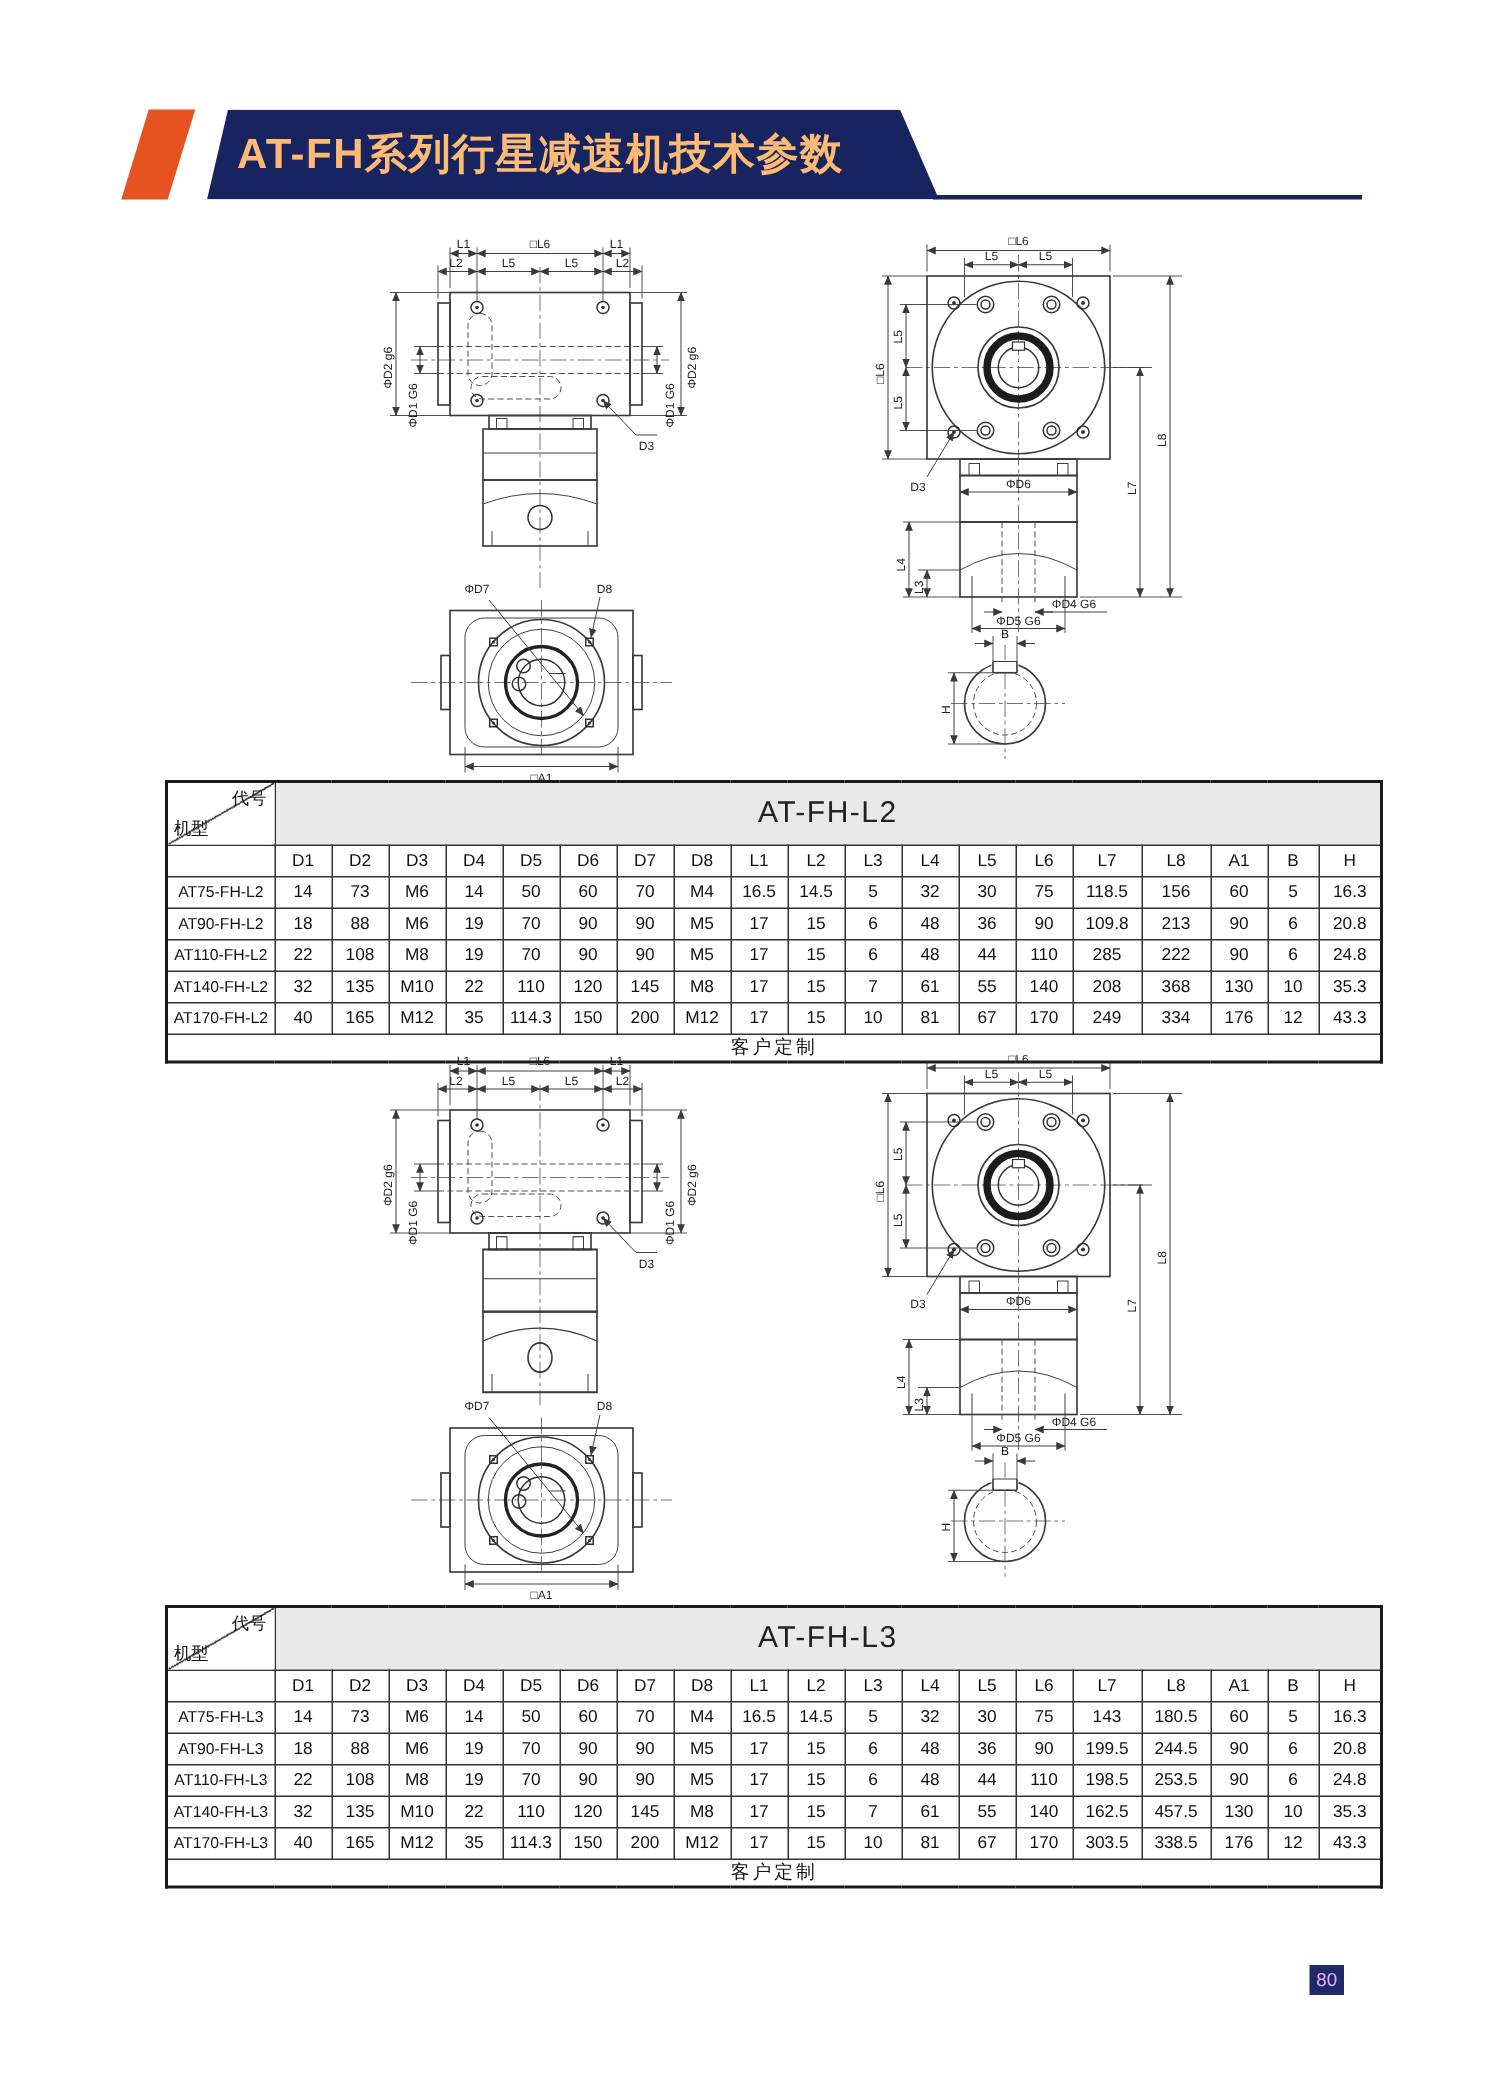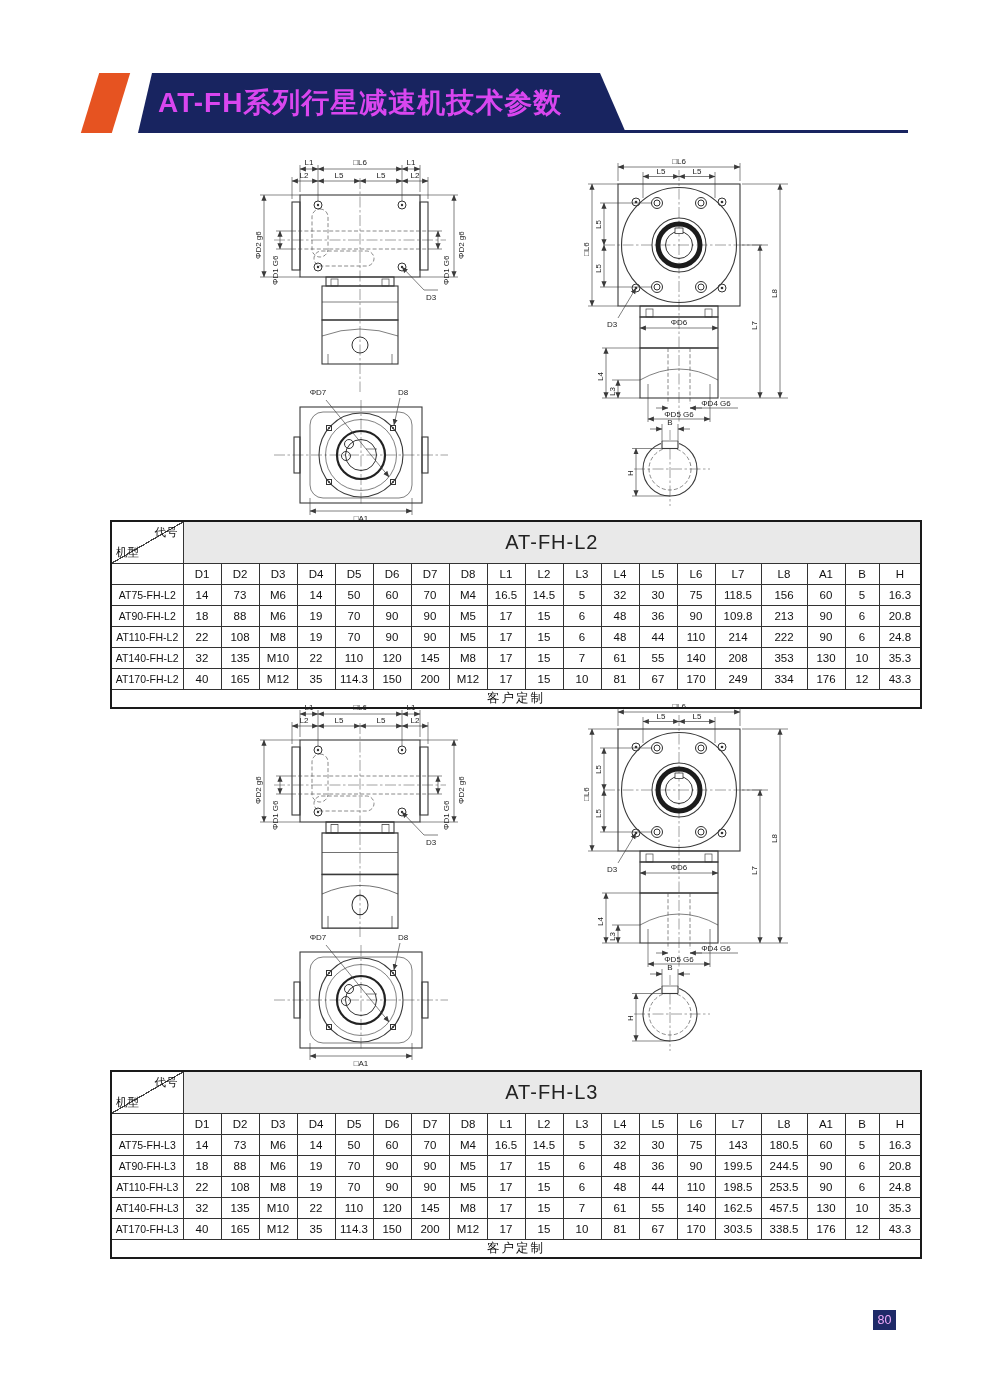--- a/index.html
+++ b/index.html
@@ -5,21 +5,21 @@
   * { margin:0; padding:0; box-sizing:border-box; }
   html,body { background:#fff; }
   body { width:1000px; height:1398px; position:relative; font-family:"Liberation Sans",sans-serif; color:#222; }
   .page { position:absolute; inset:0; overflow:hidden; background:#fff; }
 
   
   .orange-slab { position:absolute; left:90px; top:73px; width:31px; height:60px; background:#e65321; transform:skewX(-17deg); }
   .banner { position:absolute; left:138px; top:73px; width:488px; height:60px; background:#182460;
             clip-path:polygon(14px 0, 462px 0, 488px 100%, 0 100%);
             display:flex; align-items:center; padding-left:20px; }
-  .banner h1 { color:#d946ef; font-size:28px; font-weight:bold; letter-spacing:1px; white-space:nowrap; }
+  .banner h1 { color:#fdba74; font-size:28px; font-weight:bold; letter-spacing:1px; white-space:nowrap; }
   .banner-rule { position:absolute; left:622px; top:130px; width:286px; height:3px; background:#182460; }
 
   
   .drawing-set { position:absolute; left:0; width:1000px; height:372px; }
   .ph { position:absolute; }
   svg text { font-family:"Liberation Sans",sans-serif; font-size:8px; fill:#222; }
   .ol   { fill:none; stroke:#3a3a3a; stroke-width:1.1; }
   .thin { fill:none; stroke:#3a3a3a; stroke-width:0.65; }
   .hid  { fill:none; stroke:#4a4a4a; stroke-width:0.65; stroke-dasharray:4 2.2; }
   .cl   { fill:none; stroke:#555; stroke-width:0.55; stroke-dasharray:11 2.5 2.5 2.5; }
@@ -421,21 +421,21 @@
             <td>70</td>
             <td>90</td>
             <td>90</td>
             <td>M5</td>
             <td>17</td>
             <td>15</td>
             <td>6</td>
             <td>48</td>
             <td>44</td>
             <td>110</td>
-            <td>214</td>
+            <td>285</td>
             <td>222</td>
             <td>90</td>
             <td>6</td>
             <td>24.8</td>
           </tr>
           <tr>
             <td class="model">AT140-FH-L2</td>
             <td>32</td>
             <td>135</td>
             <td>M10</td>
@@ -444,21 +444,21 @@
             <td>120</td>
             <td>145</td>
             <td>M8</td>
             <td>17</td>
             <td>15</td>
             <td>7</td>
             <td>61</td>
             <td>55</td>
             <td>140</td>
             <td>208</td>
-            <td>353</td>
+            <td>368</td>
             <td>130</td>
             <td>10</td>
             <td>35.3</td>
           </tr>
           <tr>
             <td class="model">AT170-FH-L2</td>
             <td>40</td>
             <td>165</td>
             <td>M12</td>
             <td>35</td>

